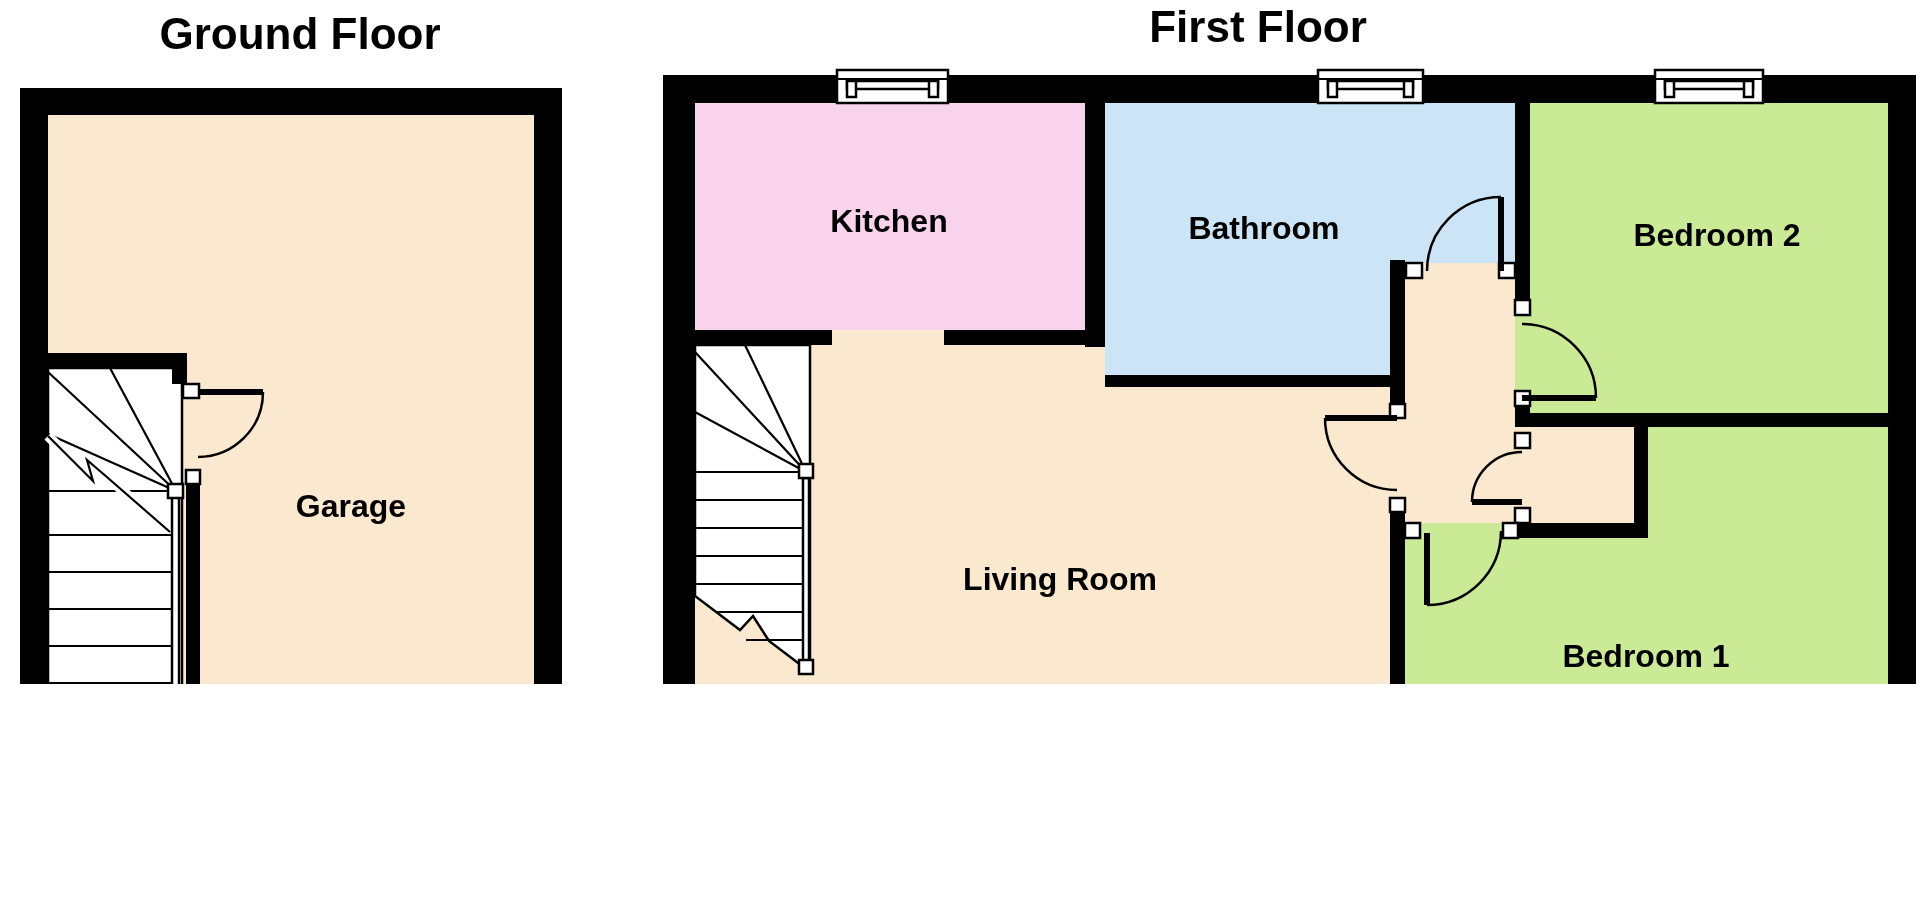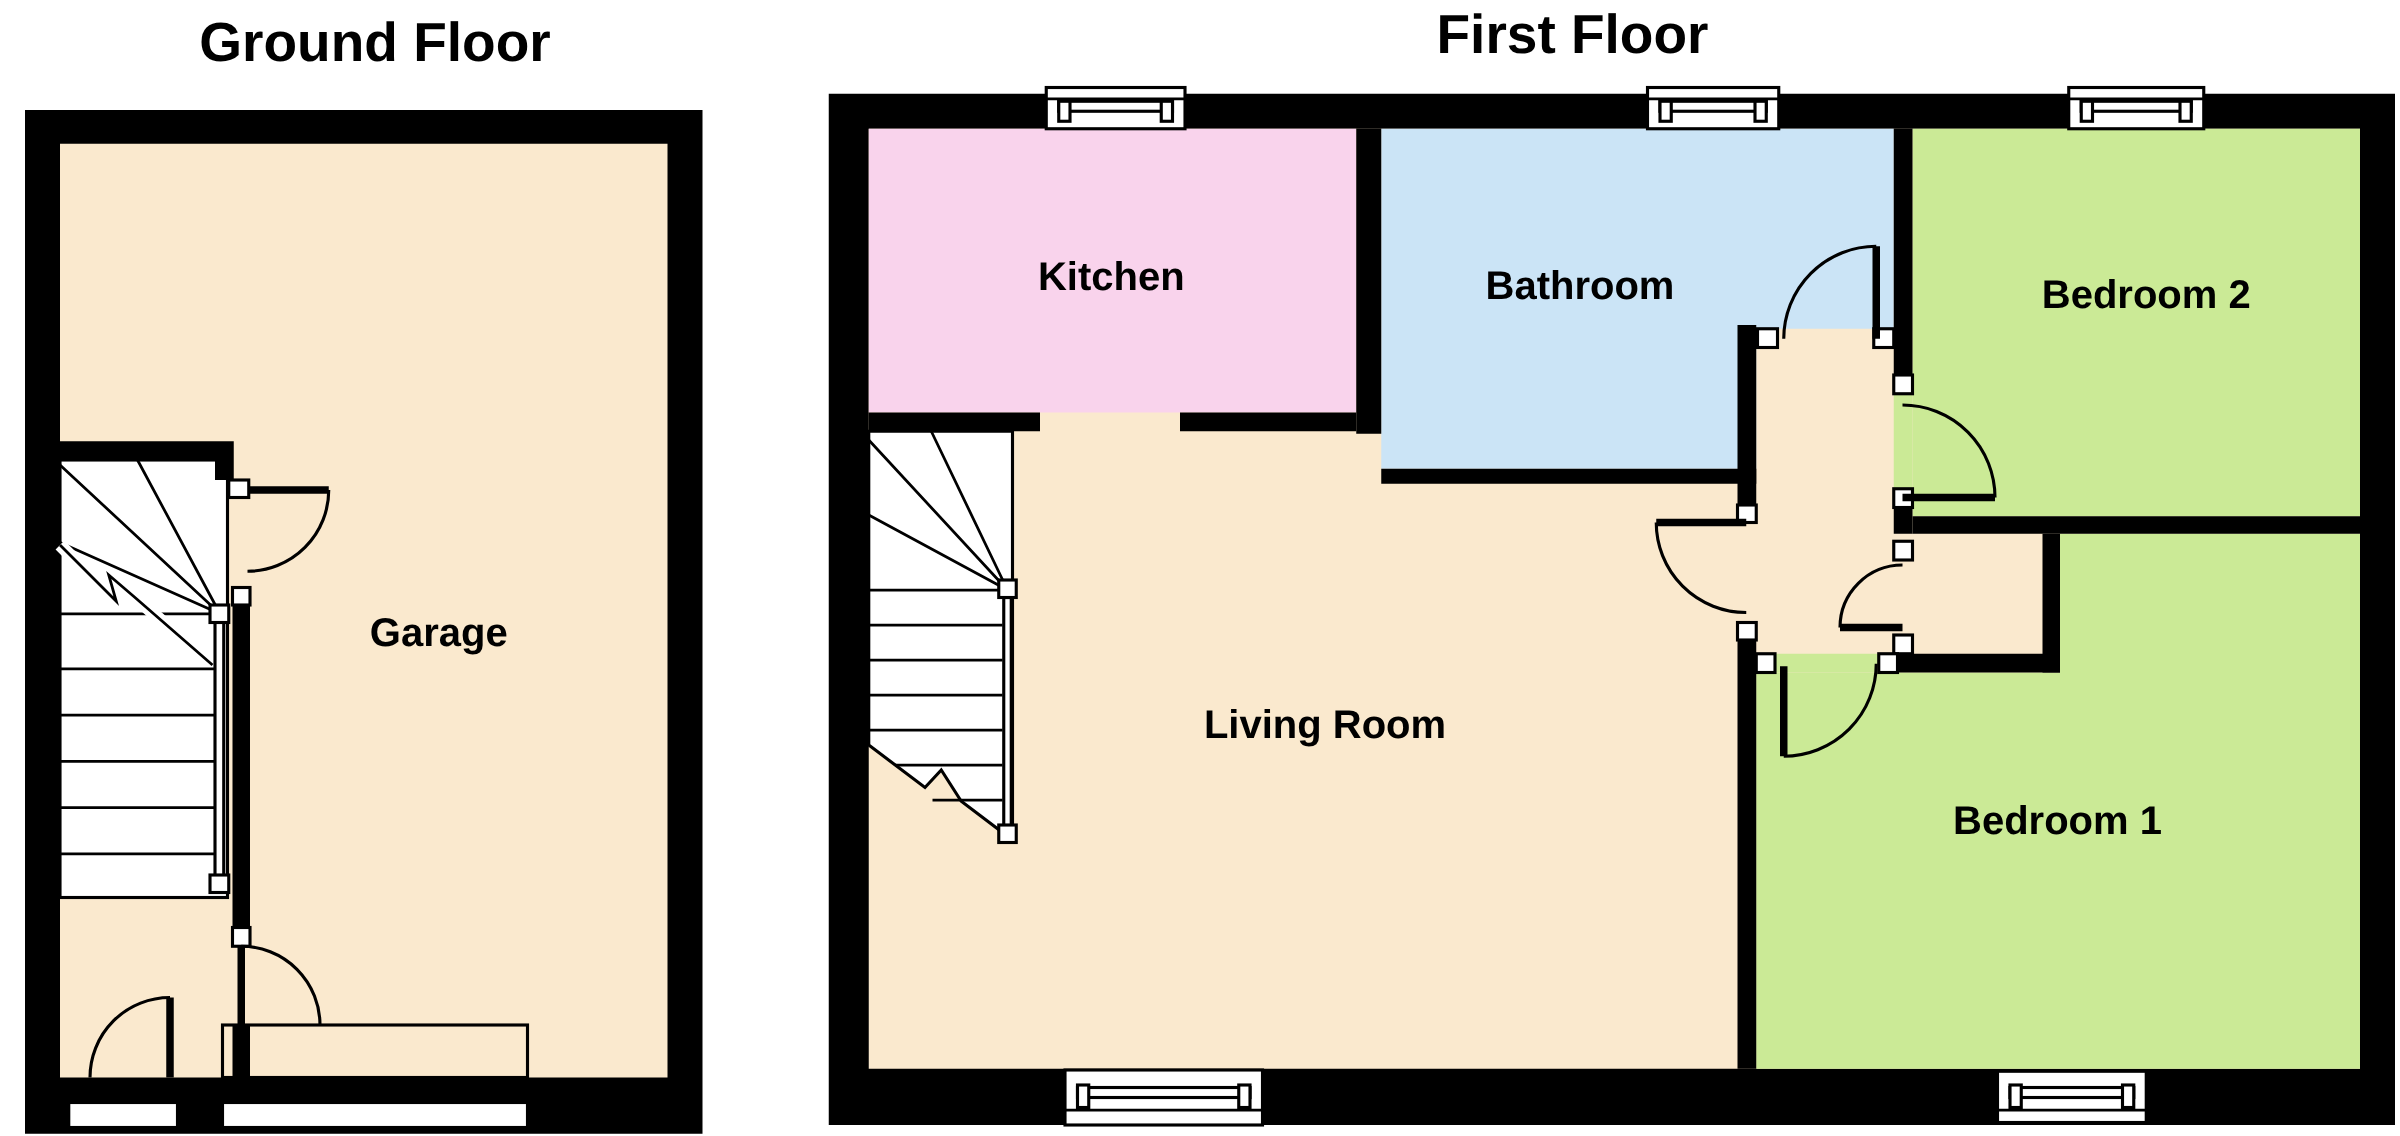--- a/index.html
+++ b/index.html
@@ -1,17 +1,17 @@
 <!DOCTYPE html>
 <html style="--c-background: #ffffff; --c-wall: #000000; --c-floor: #fae9ce; --c-kitchen: #f9d3ec; --c-bathroom: #cbe4f6; --c-bedroom: #cbea96; --c-window: #ffffff; --c-text: #000000;"><head>
 <meta charset="utf-8">
 <style>
   html,body{margin:0;padding:0}
   body{background:var(--c-background,#ffffff);font-family:"Liberation Sans",sans-serif}
-  #stage{position:relative;width:1920px;height:909px;background:var(--c-background,#ffffff);overflow:hidden}
+  #stage{position:relative;width:1920px;height:684px;background:var(--c-background,#ffffff);overflow:hidden}
   svg{display:block;width:1920px;height:909px}
   .wall{fill:var(--c-wall,#000)}
   .floor{fill:var(--c-floor,#fae9ce)}
   .rk{fill:var(--c-kitchen,#f9d3ec)}
   .rb{fill:var(--c-bathroom,#cbe4f6)}
   .rg{fill:var(--c-bedroom,#cbea96)}
   .white{fill:var(--c-window,#fff)}
   .outline{stroke:#000;stroke-width:2.5}
   .outline2{stroke:#000;stroke-width:2.5;fill:var(--c-window,#fff)}
   .ln{stroke:#000;stroke-width:2.2;fill:none}

